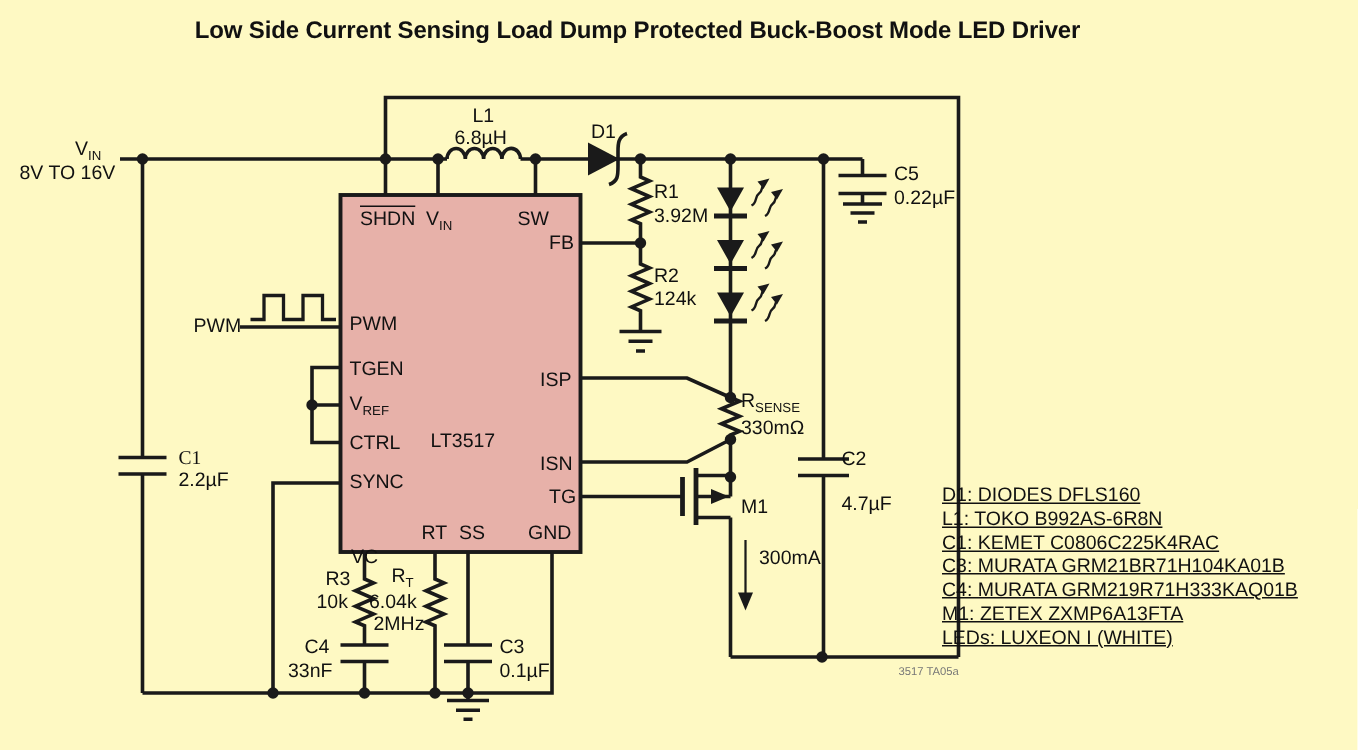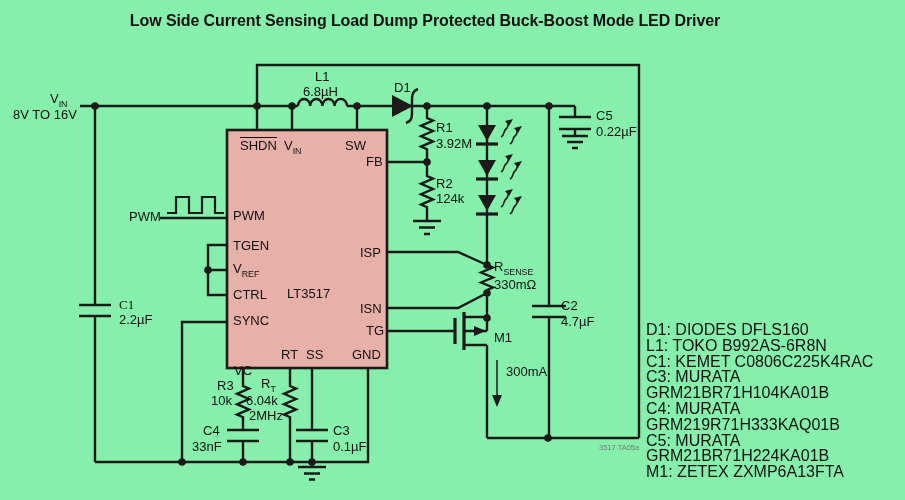--- a/index.html
+++ b/index.html
@@ -1,24 +1,24 @@
 <!DOCTYPE html>
 <html><head>
 <meta charset="utf-8">
 <style>
   html,body{margin:0;padding:0;background:#fff;}
-  #stage{position:relative;width:905px;height:500px;background:#86efac;overflow:hidden;
+  #stage{position:relative;width:905px;height:500px;background:#fef9c3;overflow:hidden;
          font-family:"Liberation Sans",sans-serif;color:#111;}
   svg{position:absolute;left:0;top:0;}
   .t{position:absolute;font-size:13px;line-height:1.05;white-space:nowrap;color:#111;}
   .title{position:absolute;left:0;top:12px;width:850px;text-align:center;
          font-size:16px;font-weight:bold;letter-spacing:-0.1px;}
   sub{font-size:0.68em;line-height:0;}
   .ovl{text-decoration:overline;}
-  .bom{position:absolute;left:646px;top:322px;font-size:16px;line-height:15.8px;}
+  .bom{position:absolute;left:628px;top:322px;font-size:13px;line-height:15.8px;text-decoration:underline;}
   .note{position:absolute;left:599px;top:443px;font-size:7.5px;color:#777;}
   .w{stroke:#1a1a1a;stroke-width:2.4;fill:none;}
   .thick{stroke:#1a1a1a;stroke-width:3.2;fill:none;}
   .fill{fill:#1a1a1a;stroke:none;}
   .thin{stroke:#1a1a1a;stroke-width:1.5;fill:none;}
 </style>
 </head>
 <body>
 
 <div id="stage">
@@ -219,39 +219,39 @@
   <span class="t" style="left:394px;top:81px;">D1</span>
   <span class="t" style="left:436px;top:121px;">R1</span>
   <span class="t" style="left:436px;top:137px;">3.92M</span>
   <span class="t" style="left:436px;top:177px;">R2</span>
   <span class="t" style="left:436px;top:192px;">124k</span>
   <span class="t" style="left:494px;top:260px;"><span>R</span><sub>SENSE</sub></span>
   <span class="t" style="left:494px;top:278px;">330mΩ</span>
   <span class="t" style="left:494px;top:331px;">M1</span>
   <span class="t" style="left:506px;top:365px;">300mA</span>
   <span class="t" style="left:561px;top:299px;">C2</span>
-  <span class="t" style="left:561px;top:315px;">4.7µF</span>
+  <span class="t" style="left:561px;top:329px;">4.7µF</span>
   <span class="t" style="left:596px;top:109px;">C5</span>
   <span class="t" style="left:596px;top:125px;">0.22µF</span>
   <span class="t" style="left:119px;top:298px;font-family:Liberation Serif, serif;">C1</span>
   <span class="t" style="left:119px;top:313px;">2.2µF</span>
   <span class="t" style="left:217px;top:379px;">R3</span>
   <span class="t" style="left:211px;top:394px;">10k</span>
   <span class="t" style="left:261px;top:377px;"><span>R</span><sub>T</sub></span>
   <span class="t" style="left:246px;top:394px;">6.04k</span>
   <span class="t" style="left:249px;top:409px;">2MHz</span>
   <span class="t" style="left:203px;top:424px;">C4</span>
   <span class="t" style="left:192px;top:440px;">33nF</span>
   <span class="t" style="left:333px;top:424px;">C3</span>
   <span class="t" style="left:333px;top:440px;">0.1µF</span>
 
   <div class="bom">
     <div>D1: DIODES DFLS160</div>
     <div>L1: TOKO B992AS-6R8N</div>
     <div>C1: KEMET C0806C225K4RAC</div>
     <div>C3: MURATA GRM21BR71H104KA01B</div>
     <div>C4: MURATA GRM219R71H333KAQ01B</div>
-    <div>C5: MURATA GRM21BR71H224KA01B</div>
     <div>M1: ZETEX ZXMP6A13FTA</div>
+    <div>LEDs: LUXEON I (WHITE)</div>
   </div>
 
   <span class="note">3517 TA05a</span>
 </div>
 
 </body></html>

